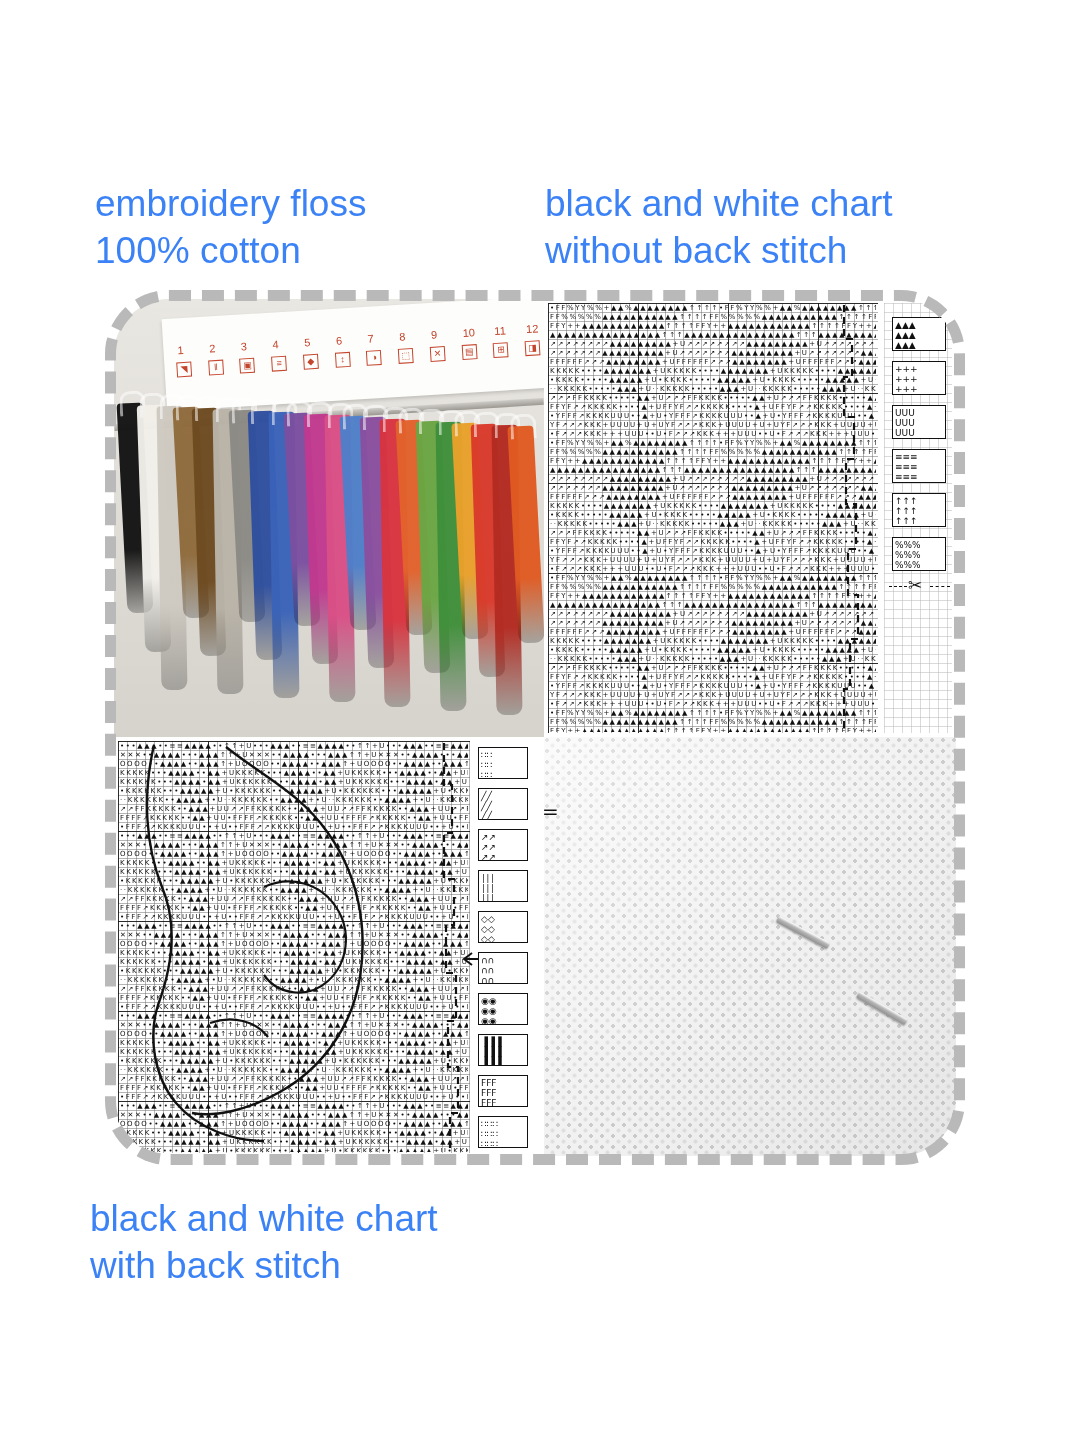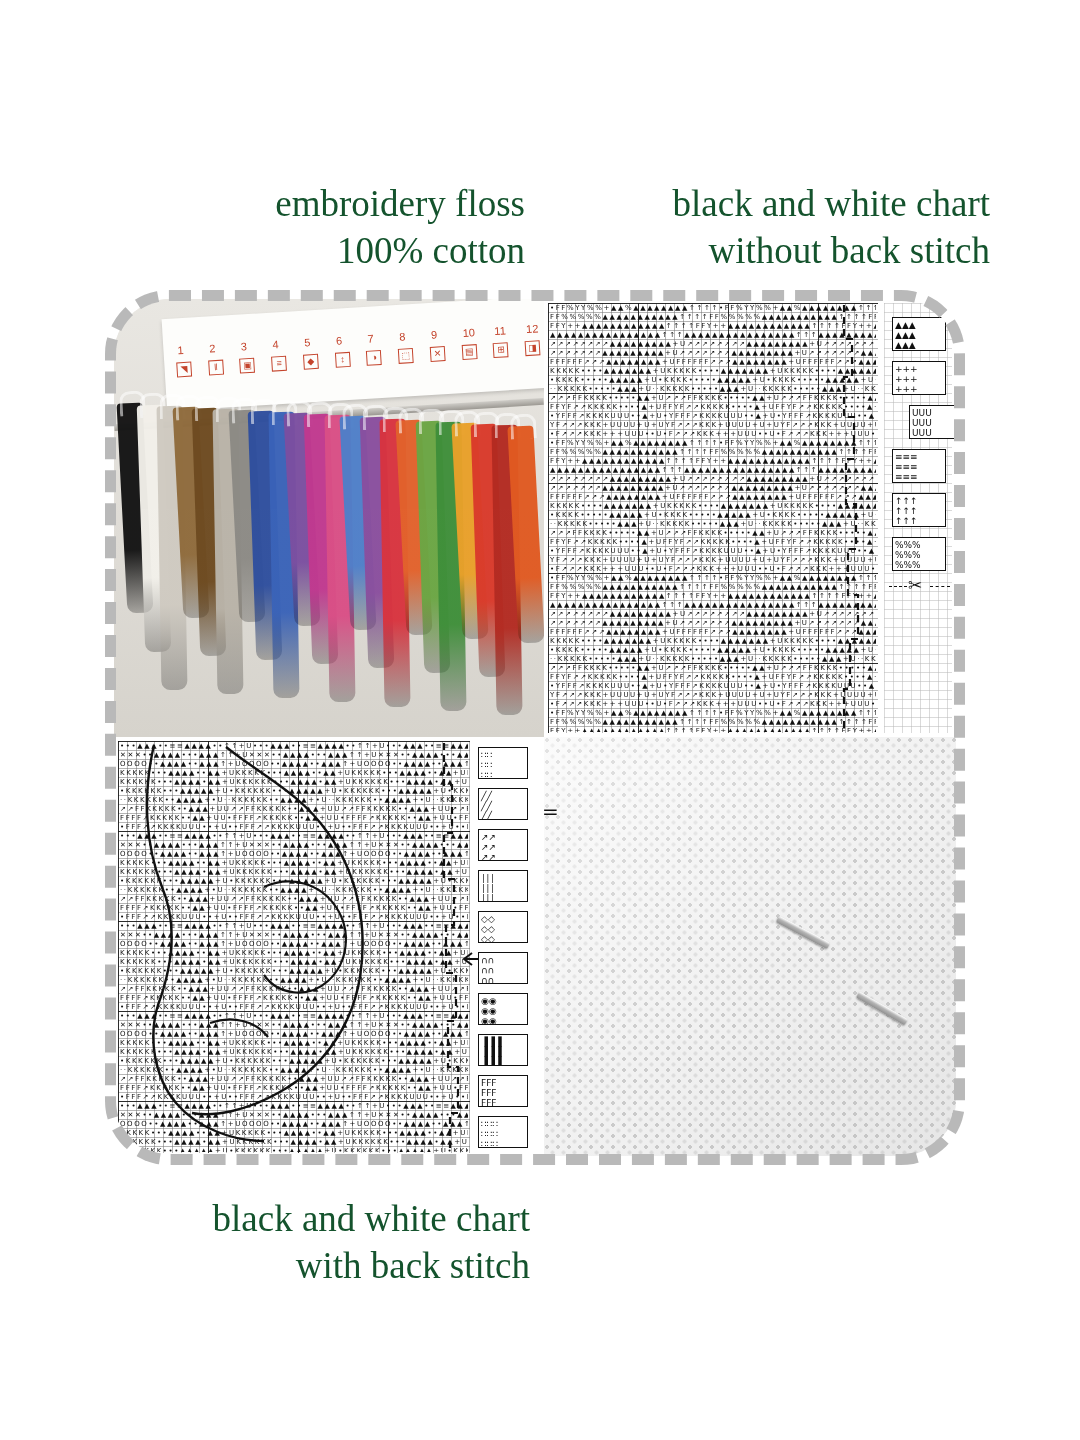--- a/index.html
+++ b/index.html
@@ -18,25 +18,25 @@
   .page {
     position: relative;
     width: 1080px;
     height: 1440px;
     background: #ffffff;
   }
 
   
   .caption {
     position: absolute;
-    text-align: right;
-    font-family: Liberation Serif, serif;
+    text-align: left;
+    font-family: Liberation Sans, sans-serif;
     font-size: 37px;
     line-height: 1.28;
-    color: #14532d;
+    color: #3b82f6;
     white-space: pre-line;
   }
   .caption-tl { left: 95px;  top: 180px;  width: 430px; }
   .caption-tr { left: 545px; top: 180px;  width: 445px; }
   .caption-bl { left: 90px;  top: 1195px; width: 440px; }
   .caption-br { left: 545px; top: 1195px; width: 445px; }
 
   
   .collage-wrap {
     position: absolute;
@@ -340,21 +340,21 @@
         <div id="chart1Legend"></div>
         <div class="dash-line" style="left:345px; top:287px; width:18px;"></div>
         <div class="scissors" style="left:364px; top:276px;">✂</div>
         <div class="dash-line" style="left:386px; top:287px; width:20px;"></div>
       <div class="legend-box" style="left: 348px; top: 18px; width: 54px; height: 34px;">▲▲▲
 ▲▲▲
 ▲▲▲</div>
           <div class="legend-box" style="left: 348px; top: 62px; width: 54px; height: 34px;">+++
 +++
 +++</div>
-          <div class="legend-box" style="left: 365px; top: 106px; width: 54px; height: 34px;">UUU
+          <div class="legend-box" style="left: 348px; top: 106px; width: 54px; height: 34px;">UUU
 UUU
 UUU</div>
           <div class="legend-box" style="left: 348px; top: 150px; width: 54px; height: 34px;">≡≡≡
 ≡≡≡
 ≡≡≡</div>
           <div class="legend-box" style="left: 348px; top: 194px; width: 54px; height: 34px;">↑↑↑
 ↑↑↑
 ↑↑↑</div>
           <div class="legend-box" style="left: 348px; top: 238px; width: 54px; height: 34px;">%%%
 %%%

